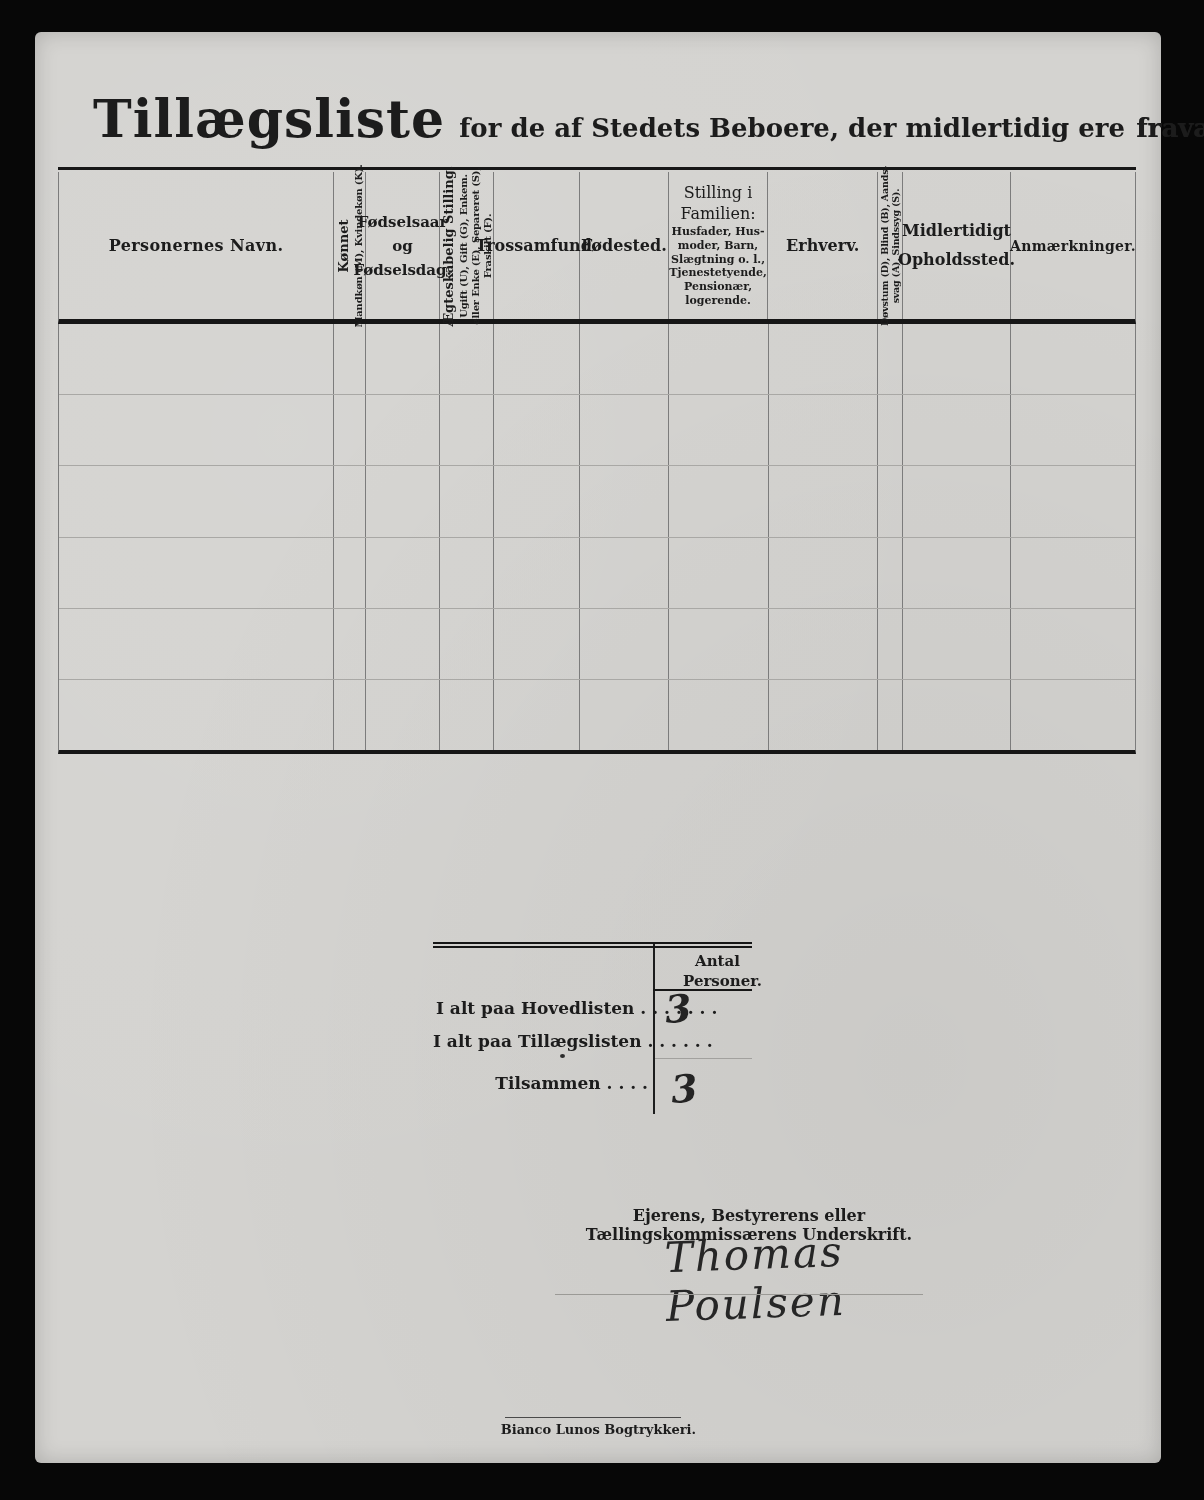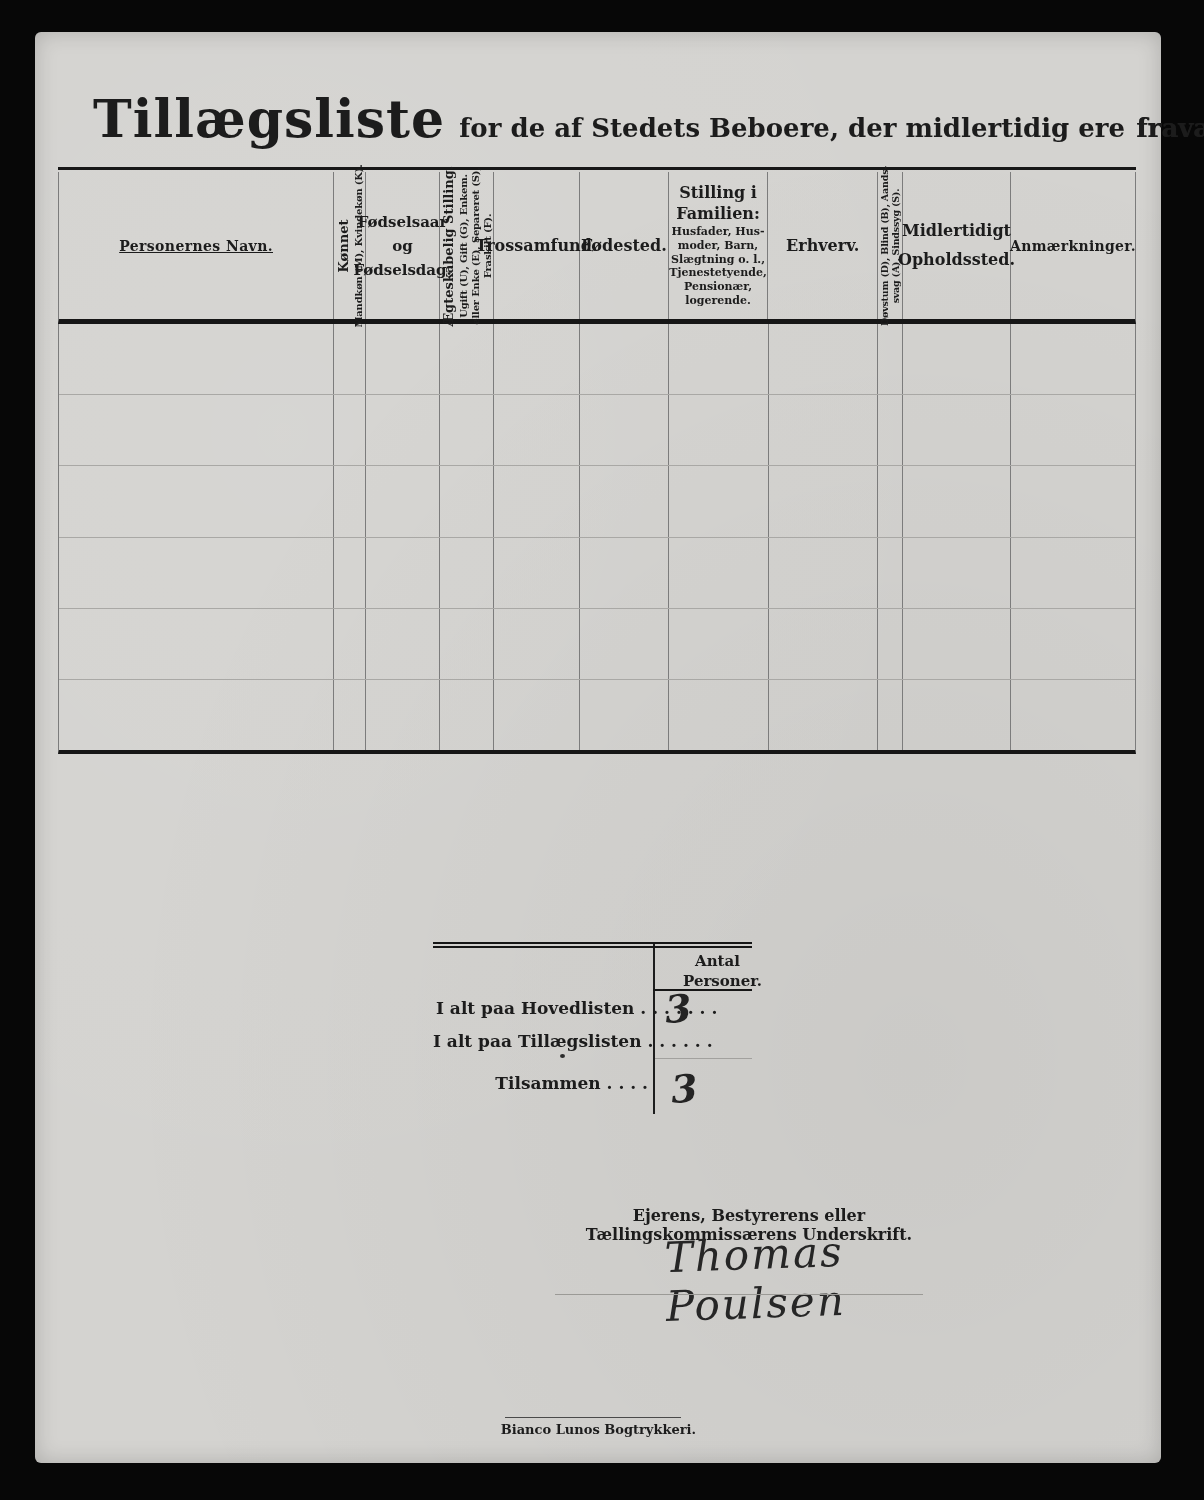--- a/index.html
+++ b/index.html
@@ -35,26 +35,26 @@
   .trow + .trow { border-top:1px solid #a9a8a5; }
 
   .cell { border-right:1px solid #7c7c7c; position:relative;
           display:flex; flex-direction:column; align-items:center; justify-content:center;
           text-align:center; overflow:visible; }
   .cell:last-child { border-right:none; }
   .c1{width:276px;} .c2{width:32px;} .c3{width:74px;} .c4{width:54px;}
   .c5{width:86px;}  .c6{width:89px;} .c7{width:100px;} .c8{width:110px;}
   .c9{width:25px;}  .c10{width:108px;} .c11{width:124px;}
 
-  .h-navn { font-size:14px; font-weight:bold; letter-spacing:.4px;text-decoration:underline; }
+  .h-navn { font-size:16px; font-weight:bold; letter-spacing:.4px; }
   .h-std  { font-size:16px; font-weight:bold; }
   .h-multi{ font-size:15px; font-weight:bold; line-height:1.6; }
   .h-anm  { font-size:14px; font-weight:bold; letter-spacing:.3px; }
   .h-sub  { font-size:11px; font-weight:bold; line-height:1.25; }
-  .h-stil { font-size:16px; font-weight:bold; line-height:1.3; }
+  .h-stil { font-size:16px; font-weight:normal; line-height:1.3; }
 
   .vtext { position:absolute; left:50%; top:50%;
            transform:translate(-50%,-50%) rotate(-90deg);
            white-space:nowrap; text-align:center; }
   .v-head { font-size:13px; font-weight:bold; line-height:1.3; }
   .v-sub  { font-size:10px; font-weight:bold; line-height:1.2; letter-spacing:-.2px; }
   .v-tiny { font-size:9.5px; font-weight:bold; line-height:1.2; letter-spacing:-.2px; }
 
   
   .sum-title { position:absolute; left:230px; top:860px; width:650px; text-align:center;

